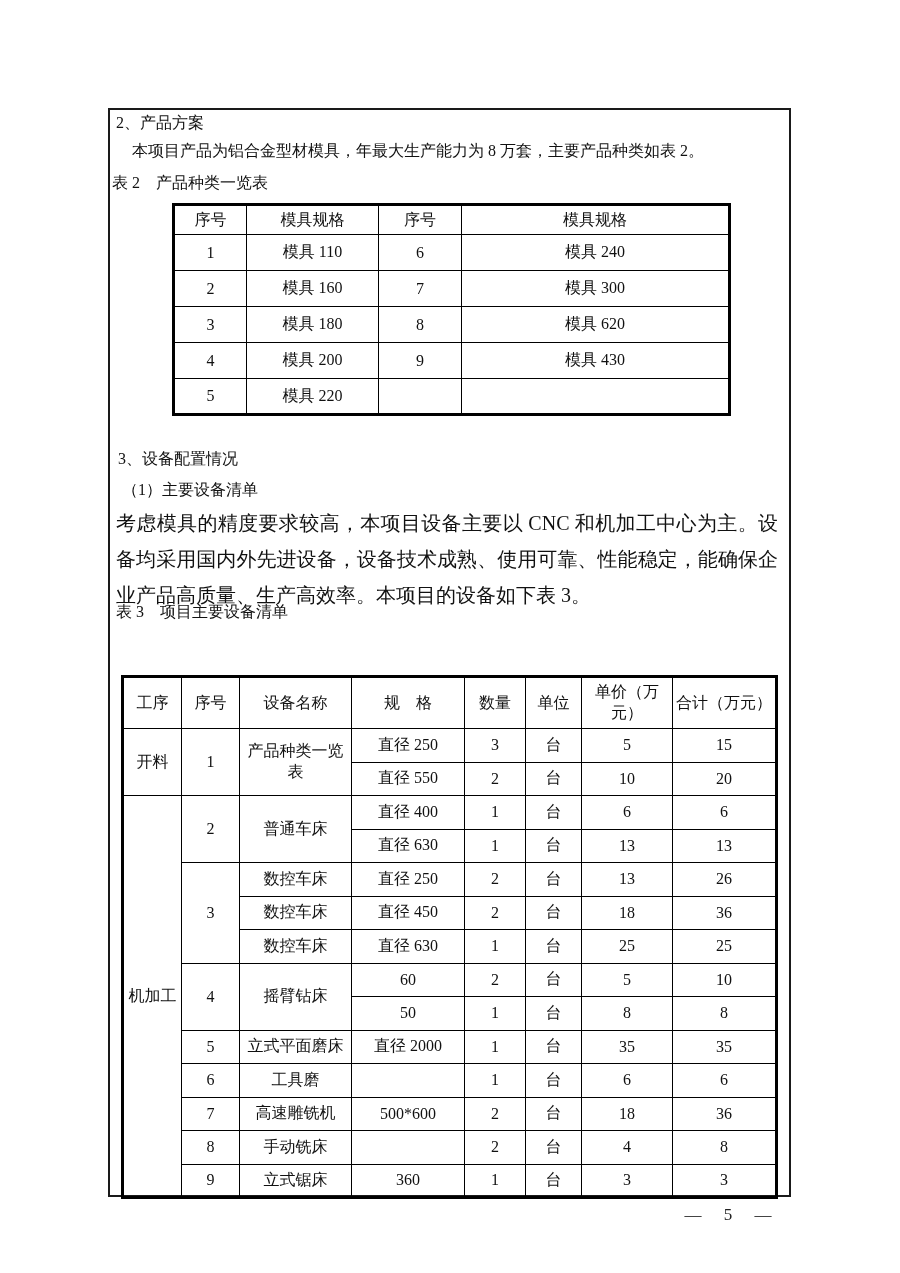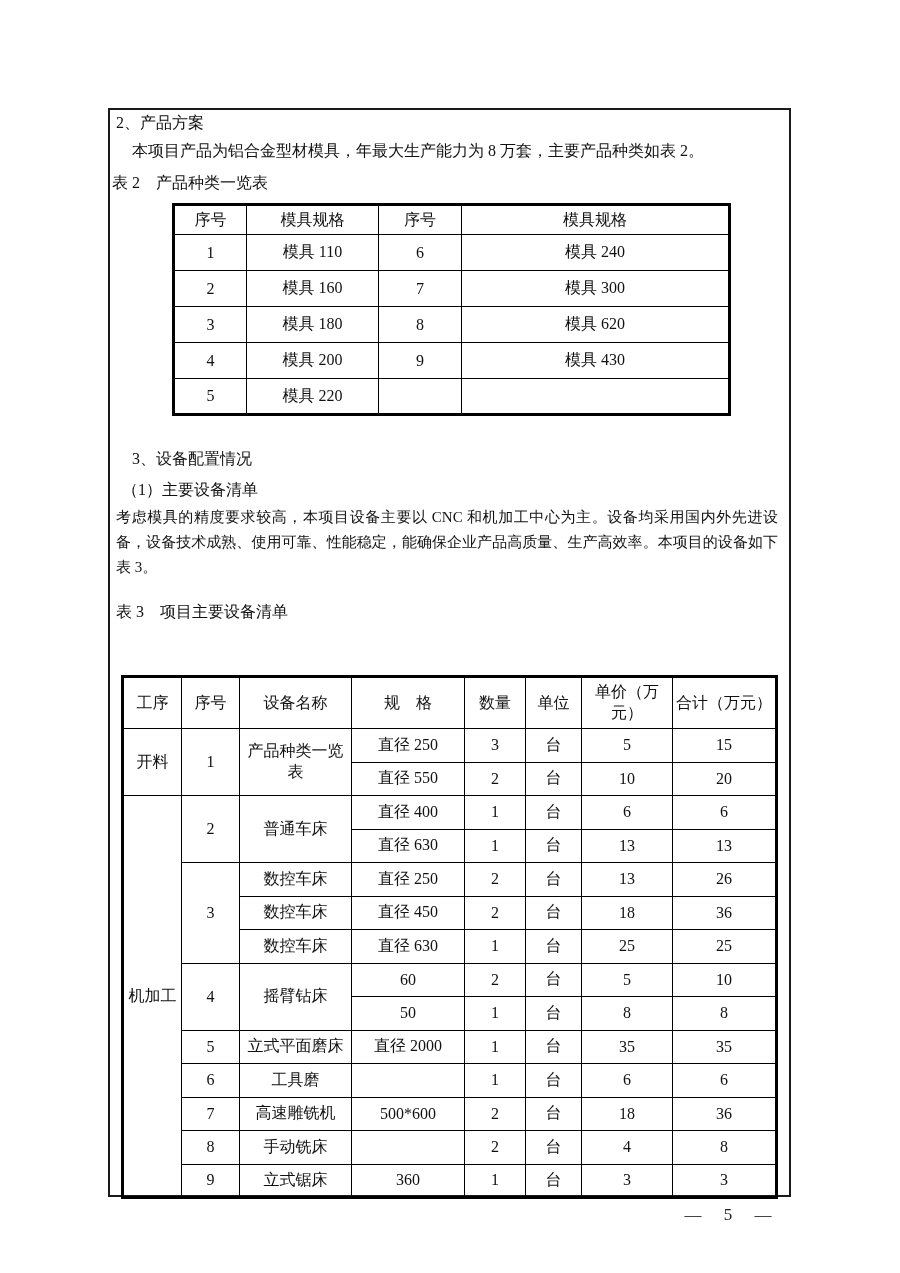--- a/index.html
+++ b/index.html
@@ -18,21 +18,21 @@
   .doc-table{border:3px solid #000;padding-left:8px;}
   .doc-table th,.doc-table td{
     border:1px solid #000;text-align:center;vertical-align:middle;
     font-weight:normal;font-size:16px;padding:0;overflow:hidden;
   }
   .t2 thead tr{height:30px;}
   .t2 tbody tr{height:36px;}
   .t3 thead tr{height:52px;}
   .t3 tbody tr{height:33.5px;}
   .para{
-    font-size:15px;line-height:25px;text-align:justify;white-space:normal;
+    font-size:20px;line-height:36px;text-align:justify;white-space:normal;
   }
   .pagenum{
     font-size:17px;word-spacing:18px;white-space:nowrap;color:#222;
   }
 </style>
 </head>
 <body>
 
 <div>
 
@@ -84,21 +84,21 @@
       </tr>
       <tr>
         <td>5</td>
         <td>模具 220</td>
         <td></td>
         <td></td>
       </tr>
     </tbody>
   </table>
 
-  <div class="abs txt" style="left:132px;top:448px;">3、设备配置情况</div>
+  <div class="abs txt" style="left:118px;top:448px;">3、设备配置情况</div>
   <div class="abs txt" style="left:122px;top:479px;">（1）主要设备清单</div>
   <div class="abs para" style="left:116px;top:505px;width:662px;">考虑模具的精度要求较高，本项目设备主要以 CNC 和机加工中心为主。设备均采用国内外先进设备，设备技术成熟、使用可靠、性能稳定，能确保企业产品高质量、生产高效率。本项目的设备如下表 3。</div>
   <div class="abs txt" style="left:116px;top:601px;">表 3　项目主要设备清单</div>
 
   <table class="abs doc-table t3" style="left:121px;top:675px;width:654px;">
     <colgroup>
       <col style="width:59px">
         <col style="width:58px">
         <col style="width:112px">
         <col style="width:113px">

